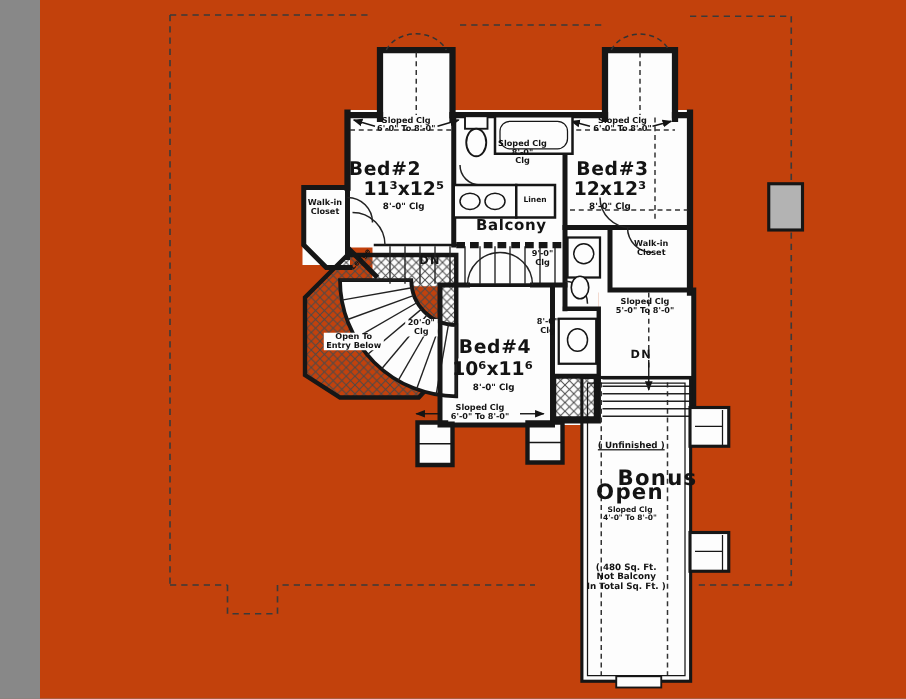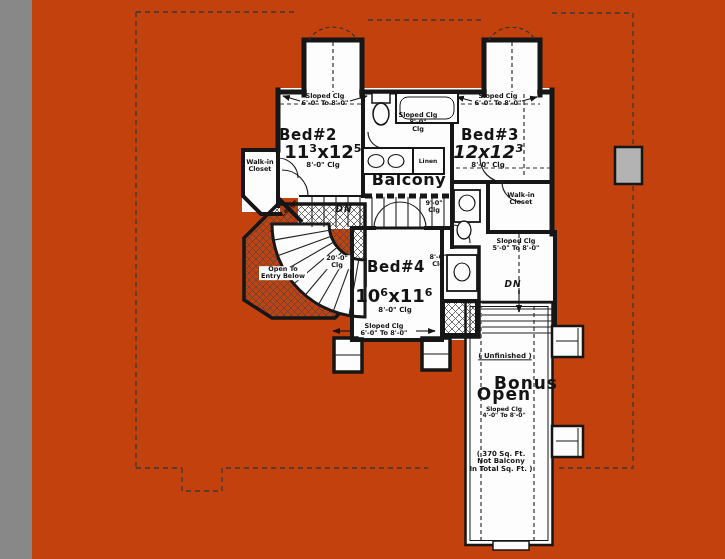--- a/index.html
+++ b/index.html
@@ -2,26 +2,26 @@
 <html><head>
 <meta charset="utf-8">
 <style>
   html,body{margin:0;padding:0;background:#888;}
   #canvas{position:relative;width:725px;height:559px;background:#c2410c;overflow:hidden;
           font-family:"DejaVu Sans","Liberation Sans",sans-serif;color:#141414;margin-left:32px;}
   #plan-svg{position:absolute;left:0;top:0;}
   .lbl{position:absolute;transform:translate(-50%,-50%);text-align:center;line-height:1.05;
        white-space:nowrap;color:#141414;}
   .t-room{font-size:15px;font-weight:bold;letter-spacing:.5px;}
-  .t-dim{font-size:18px;font-weight:bold;}
+  .t-dim{font-size:15px;font-weight:bold;}
   .t-clg{font-size:7px;font-weight:bold;}
   .t-sm{font-size:6.5px;font-weight:bold;}
   .t-xs{font-size:6px;font-weight:bold;}
-  .t-dn{font-size:9px;font-weight:bold;letter-spacing:1px;font-style:italic;}
-  .t-balcony{font-size:16px;font-weight:bold;letter-spacing:.5px;}
+  .t-dn{font-size:9px;font-weight:bold;letter-spacing:1px;}
+  .t-balcony{font-size:12px;font-weight:bold;letter-spacing:.5px;}
   .t-bonus{font-size:17px;font-weight:bold;letter-spacing:1px;}
   .bg-white{background:#fdfdfd;padding:0 2px;}
   .rot-ledge{transform:translate(-50%,-50%) rotate(-47deg);}
 </style>
 </head>
 <body>
 
 <div id="canvas">
 
 <svg id="plan-svg" width="725" height="559" viewBox="0 0 725 559">
@@ -192,21 +192,21 @@
       <div>8'-0"</div>
       <div>Clg</div>
 </div>
 <div class="lbl t-xs" style="left:396px;top:161px;">Linen</div>
 
 <div class="lbl t-sm" style="left:466px;top:100px;">
   <div>Sloped Clg</div>
       <div>6'-0" To 8'-0"</div>
 </div>
 <div class="lbl t-room" style="left:458px;top:136px;">Bed#3</div>
-<div class="lbl t-dim" style="left:456px;top:152px;font-style:italic;">12x12³</div>
+<div class="lbl t-dim" style="left:456px;top:152px;">12x12³</div>
 <div class="lbl t-clg" style="left:456px;top:166px;">8'-0" Clg</div>
 
 <div class="lbl t-balcony" style="left:377px;top:180px;">Balcony</div>
 
 <div class="lbl t-sm" style="left:228px;top:166px;">
   <div>Walk-in</div>
       <div>Closet</div>
 </div>
 
 <div class="lbl t-xs rot-ledge" style="left:257px;top:208px;">Ledge</div>
@@ -230,21 +230,21 @@
 
 <div class="lbl t-sm bg-white" style="left:305px;top:262px;">
   <div>20'-0"</div>
       <div>Clg</div>
 </div>
 <div class="lbl t-sm bg-white" style="left:251px;top:273px;">
   <div>Open To</div>
       <div>Entry Below</div>
 </div>
 
-<div class="lbl t-room" style="left:364px;top:268px;">Bed#4</div>
+<div class="lbl t-room" style="left:364px;top:278px;">Bed#4</div>
 <div class="lbl t-dim" style="left:362px;top:296px;">10⁶x11⁶</div>
 <div class="lbl t-clg" style="left:363px;top:311px;">8'-0" Clg</div>
 <div class="lbl t-sm bg-white" style="left:352px;top:330px;">
   <div>Sloped Clg</div>
       <div>6'-0" To 8'-0"</div>
 </div>
 
 <div class="lbl t-sm" style="left:406px;top:261px;">
   <div>8'-0"</div>
       <div>Clg</div>
@@ -253,18 +253,18 @@
 <div class="lbl t-dn" style="left:481px;top:285px;">DN</div>
 
 <div class="lbl t-clg" style="left:473px;top:357px;text-decoration:underline;">( Unfinished )</div>
 <div class="lbl t-bonus" style="left:472px;top:384px;padding-left:44px;">Bonus</div>
 <div class="lbl t-bonus" style="left:472px;top:395px;">Open</div>
 <div class="lbl t-xs" style="left:472px;top:412px;">
   <div>Sloped Clg</div>
       <div>4'-0" To 8'-0"</div>
 </div>
 <div class="lbl t-clg" style="left:469px;top:462px;">
-  <div>( 370 Sq. Ft.</div>
+  <div>( 480 Sq. Ft.</div>
       <div>Not Balcony</div>
       <div>In Total Sq. Ft. )</div>
 </div>
 
 </div>
 
 </body></html>

